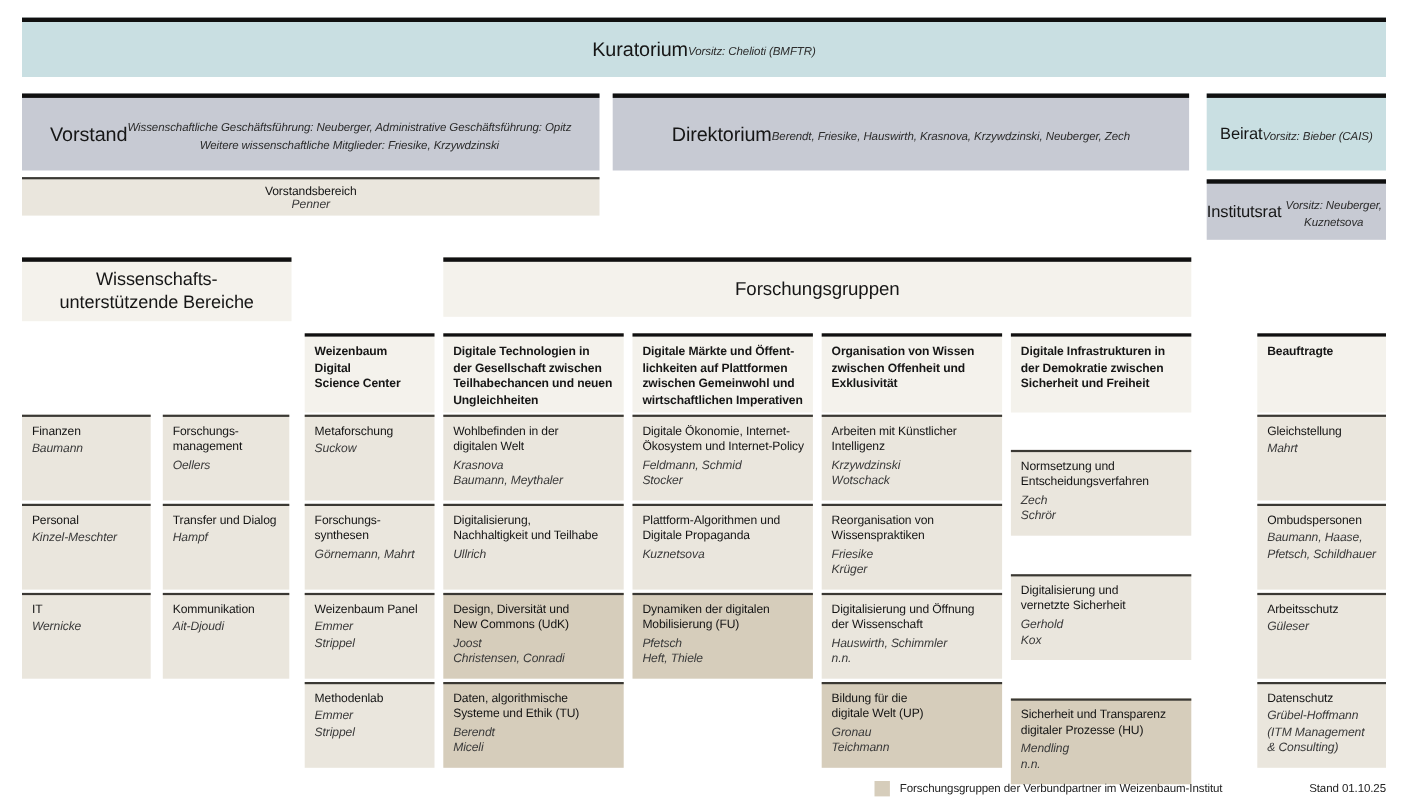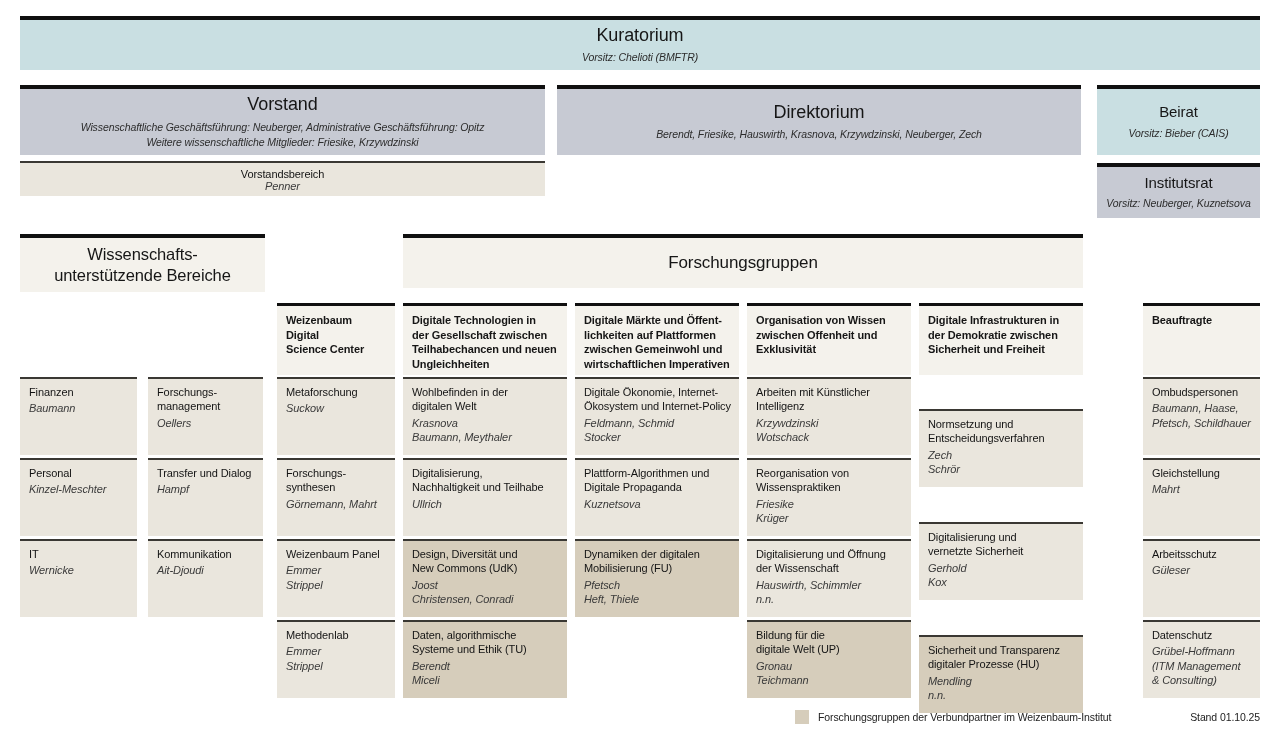--- a/index.html
+++ b/index.html
@@ -8,21 +8,21 @@
     background:#ffffff;
     font-family:"Liberation Sans", sans-serif;
     color:#111; letter-spacing:-0.1px; overflow:hidden;
   }
   .abs { position:absolute; box-sizing:border-box; }
   .multiline { white-space:pre-line; }
 
   
   .gov {
     border-top:4px solid #101010;
-    display:flex; flex-direction:column; align-items:center; justify-content:center;
+    display:flex; flex-direction:row; align-items:center; justify-content:center;
     text-align:center;
   }
   .gov-blue { background:#c9dfe2; }
   .gov-gray { background:#c7cad3; }
   .gov-title { font-size:18px; font-weight:400; color:#161616; line-height:1.15; }
   .gov-title-sm { font-size:15px; font-weight:400; color:#161616; line-height:1.15; }
   .gov-sub { font-size:10.5px; font-style:italic; color:#2c2c2c; line-height:1.45; margin-top:5px; }
 
   
   .section-head {
@@ -274,27 +274,27 @@
       <div class="cell-title multiline">Technik, Macht
 und Herrschaft (WZB)</div>
       <div class="cell-names multiline">Hofmann
 Iglesias Keller</div>
     </div>
   </div>
 
   <div class="col" style="left:1143px; top:303px; width:117px;">
     <div class="colhead multiline">Beauftragte</div>
     <div class="cell">
+      <div class="cell-title multiline">Gleichstellung</div>
+      <div class="cell-names multiline">Mahrt</div>
+    </div>
+    <div class="cell">
       <div class="cell-title multiline">Ombudspersonen</div>
       <div class="cell-names multiline">Baumann, Haase,
 Pfetsch, Schildhauer</div>
-    </div>
-    <div class="cell">
-      <div class="cell-title multiline">Gleichstellung</div>
-      <div class="cell-names multiline">Mahrt</div>
     </div>
     <div class="cell">
       <div class="cell-title multiline">Arbeitsschutz</div>
       <div class="cell-names multiline">Güleser</div>
     </div>
     <div class="cell">
       <div class="cell-title multiline">Datenschutz</div>
       <div class="cell-names multiline">Grübel-Hoffmann
 (ITM Management
 &amp; Consulting)</div>

